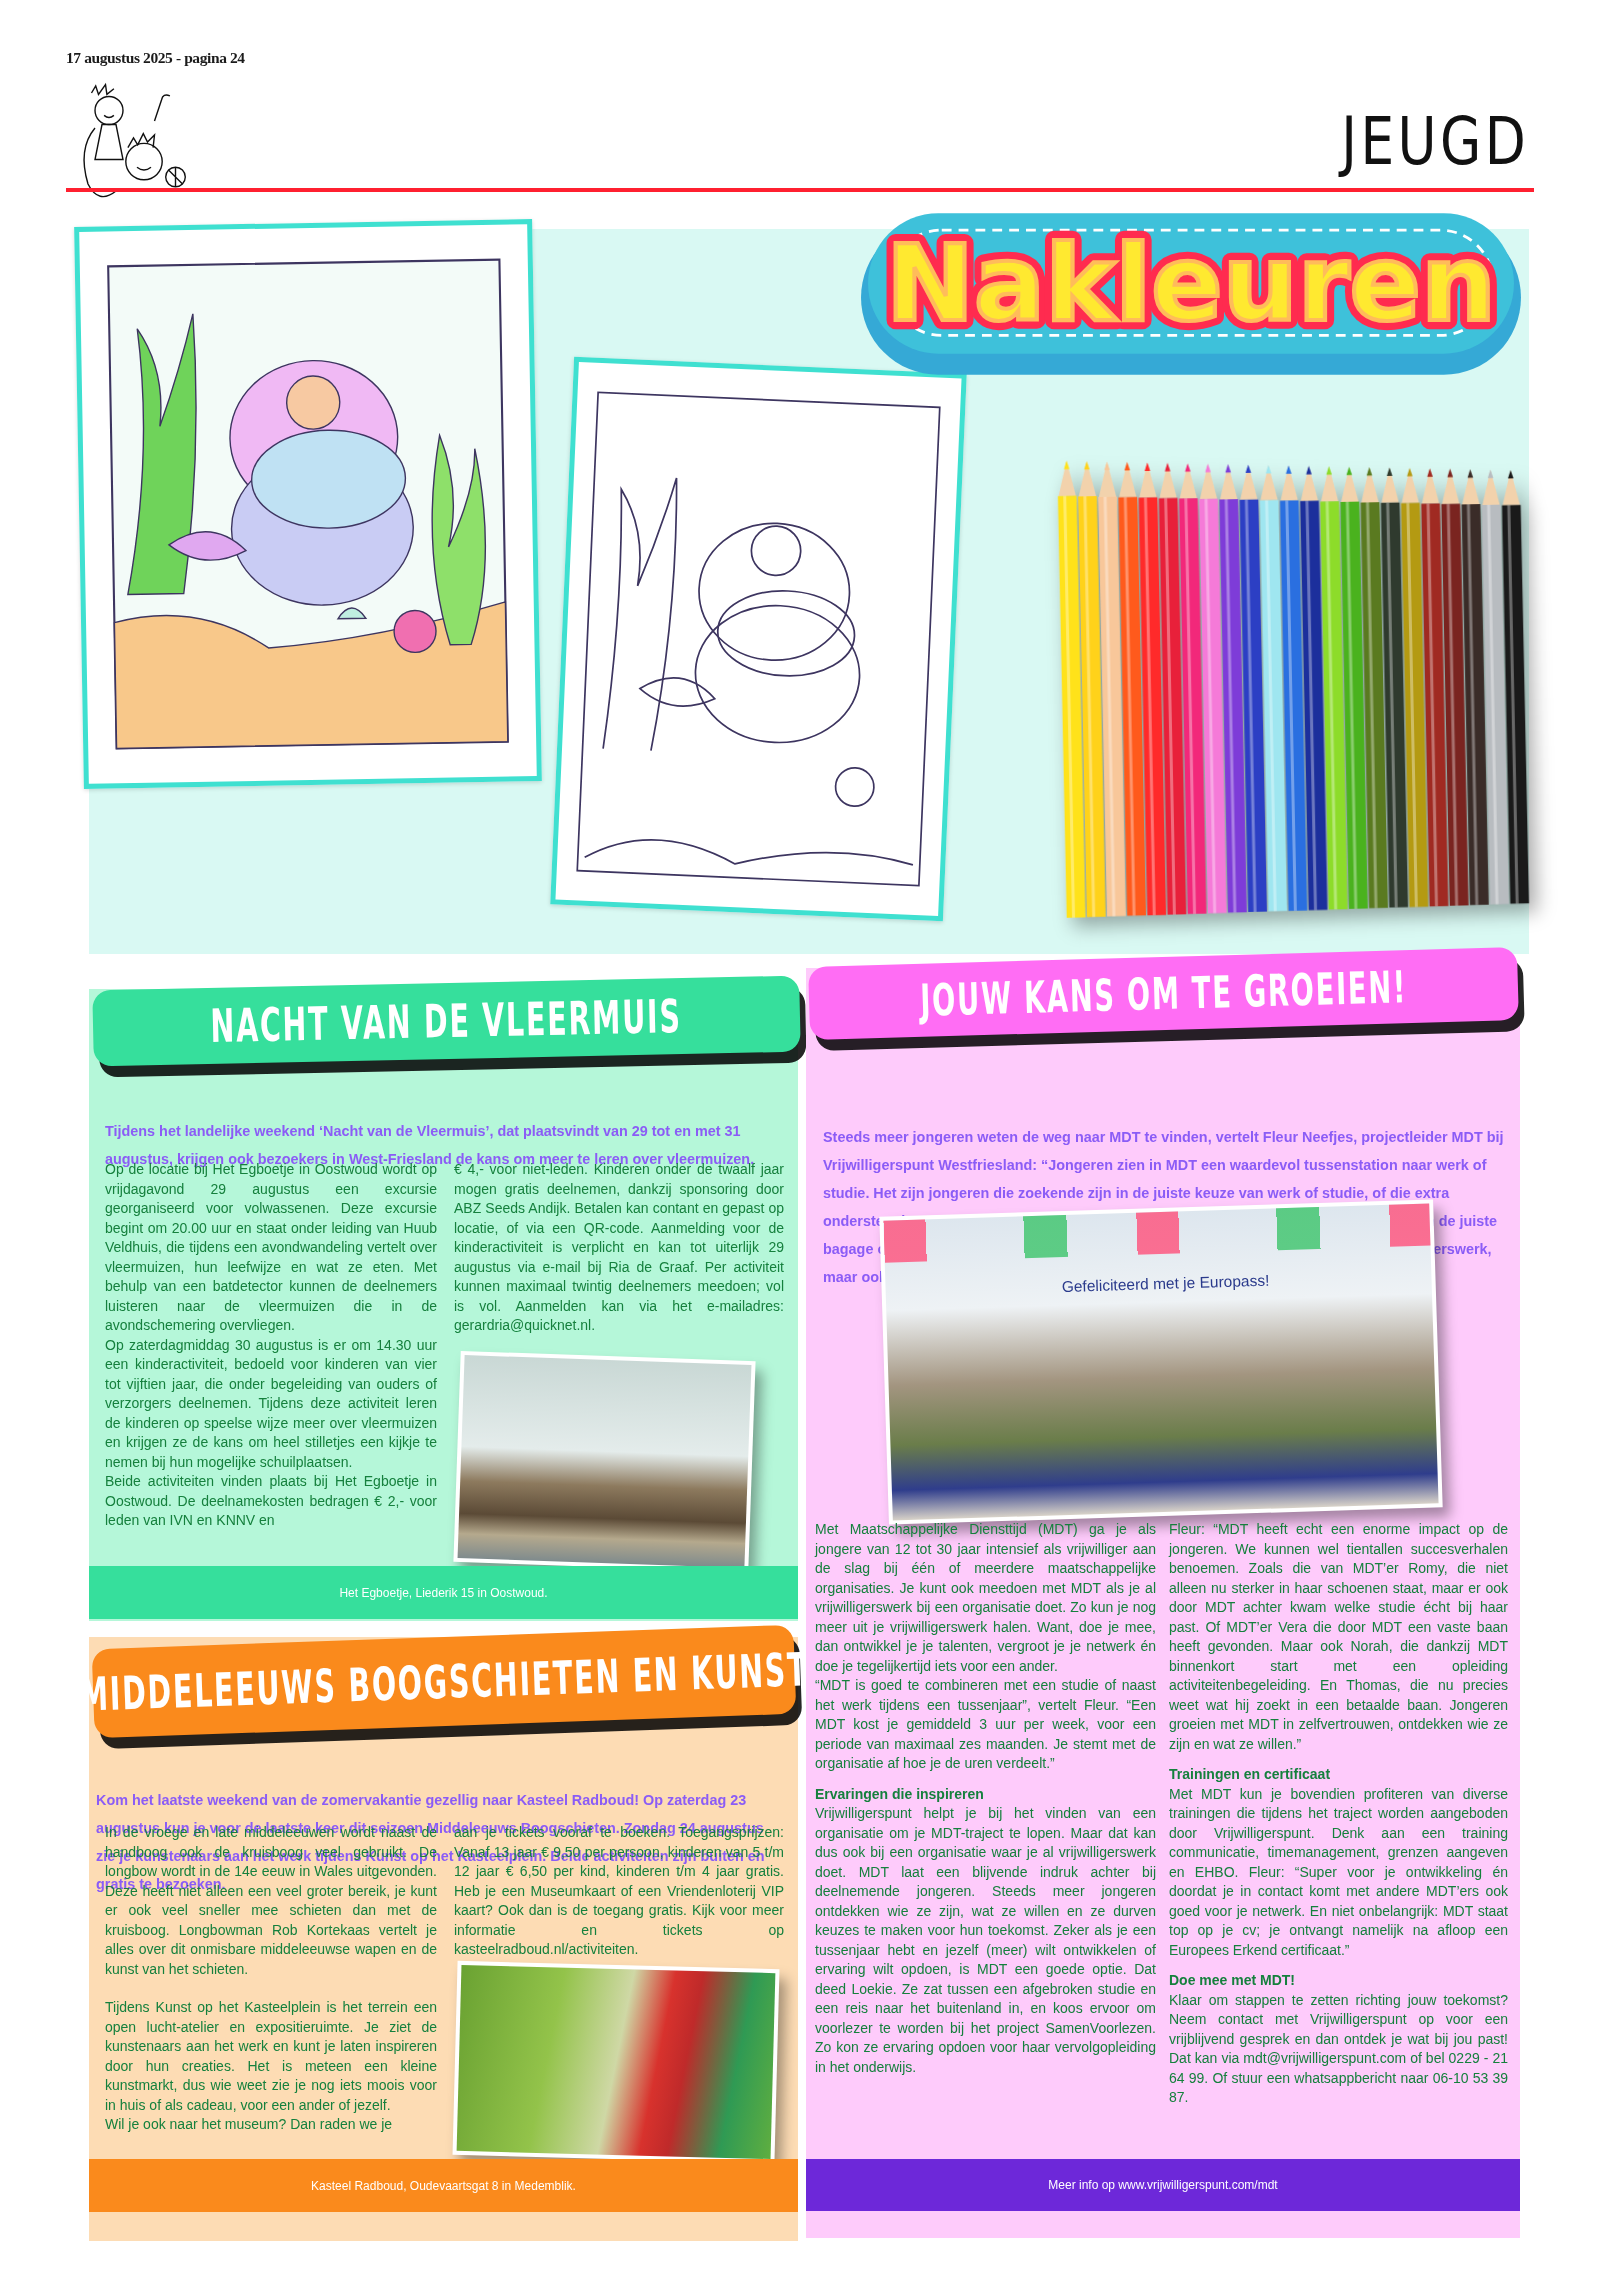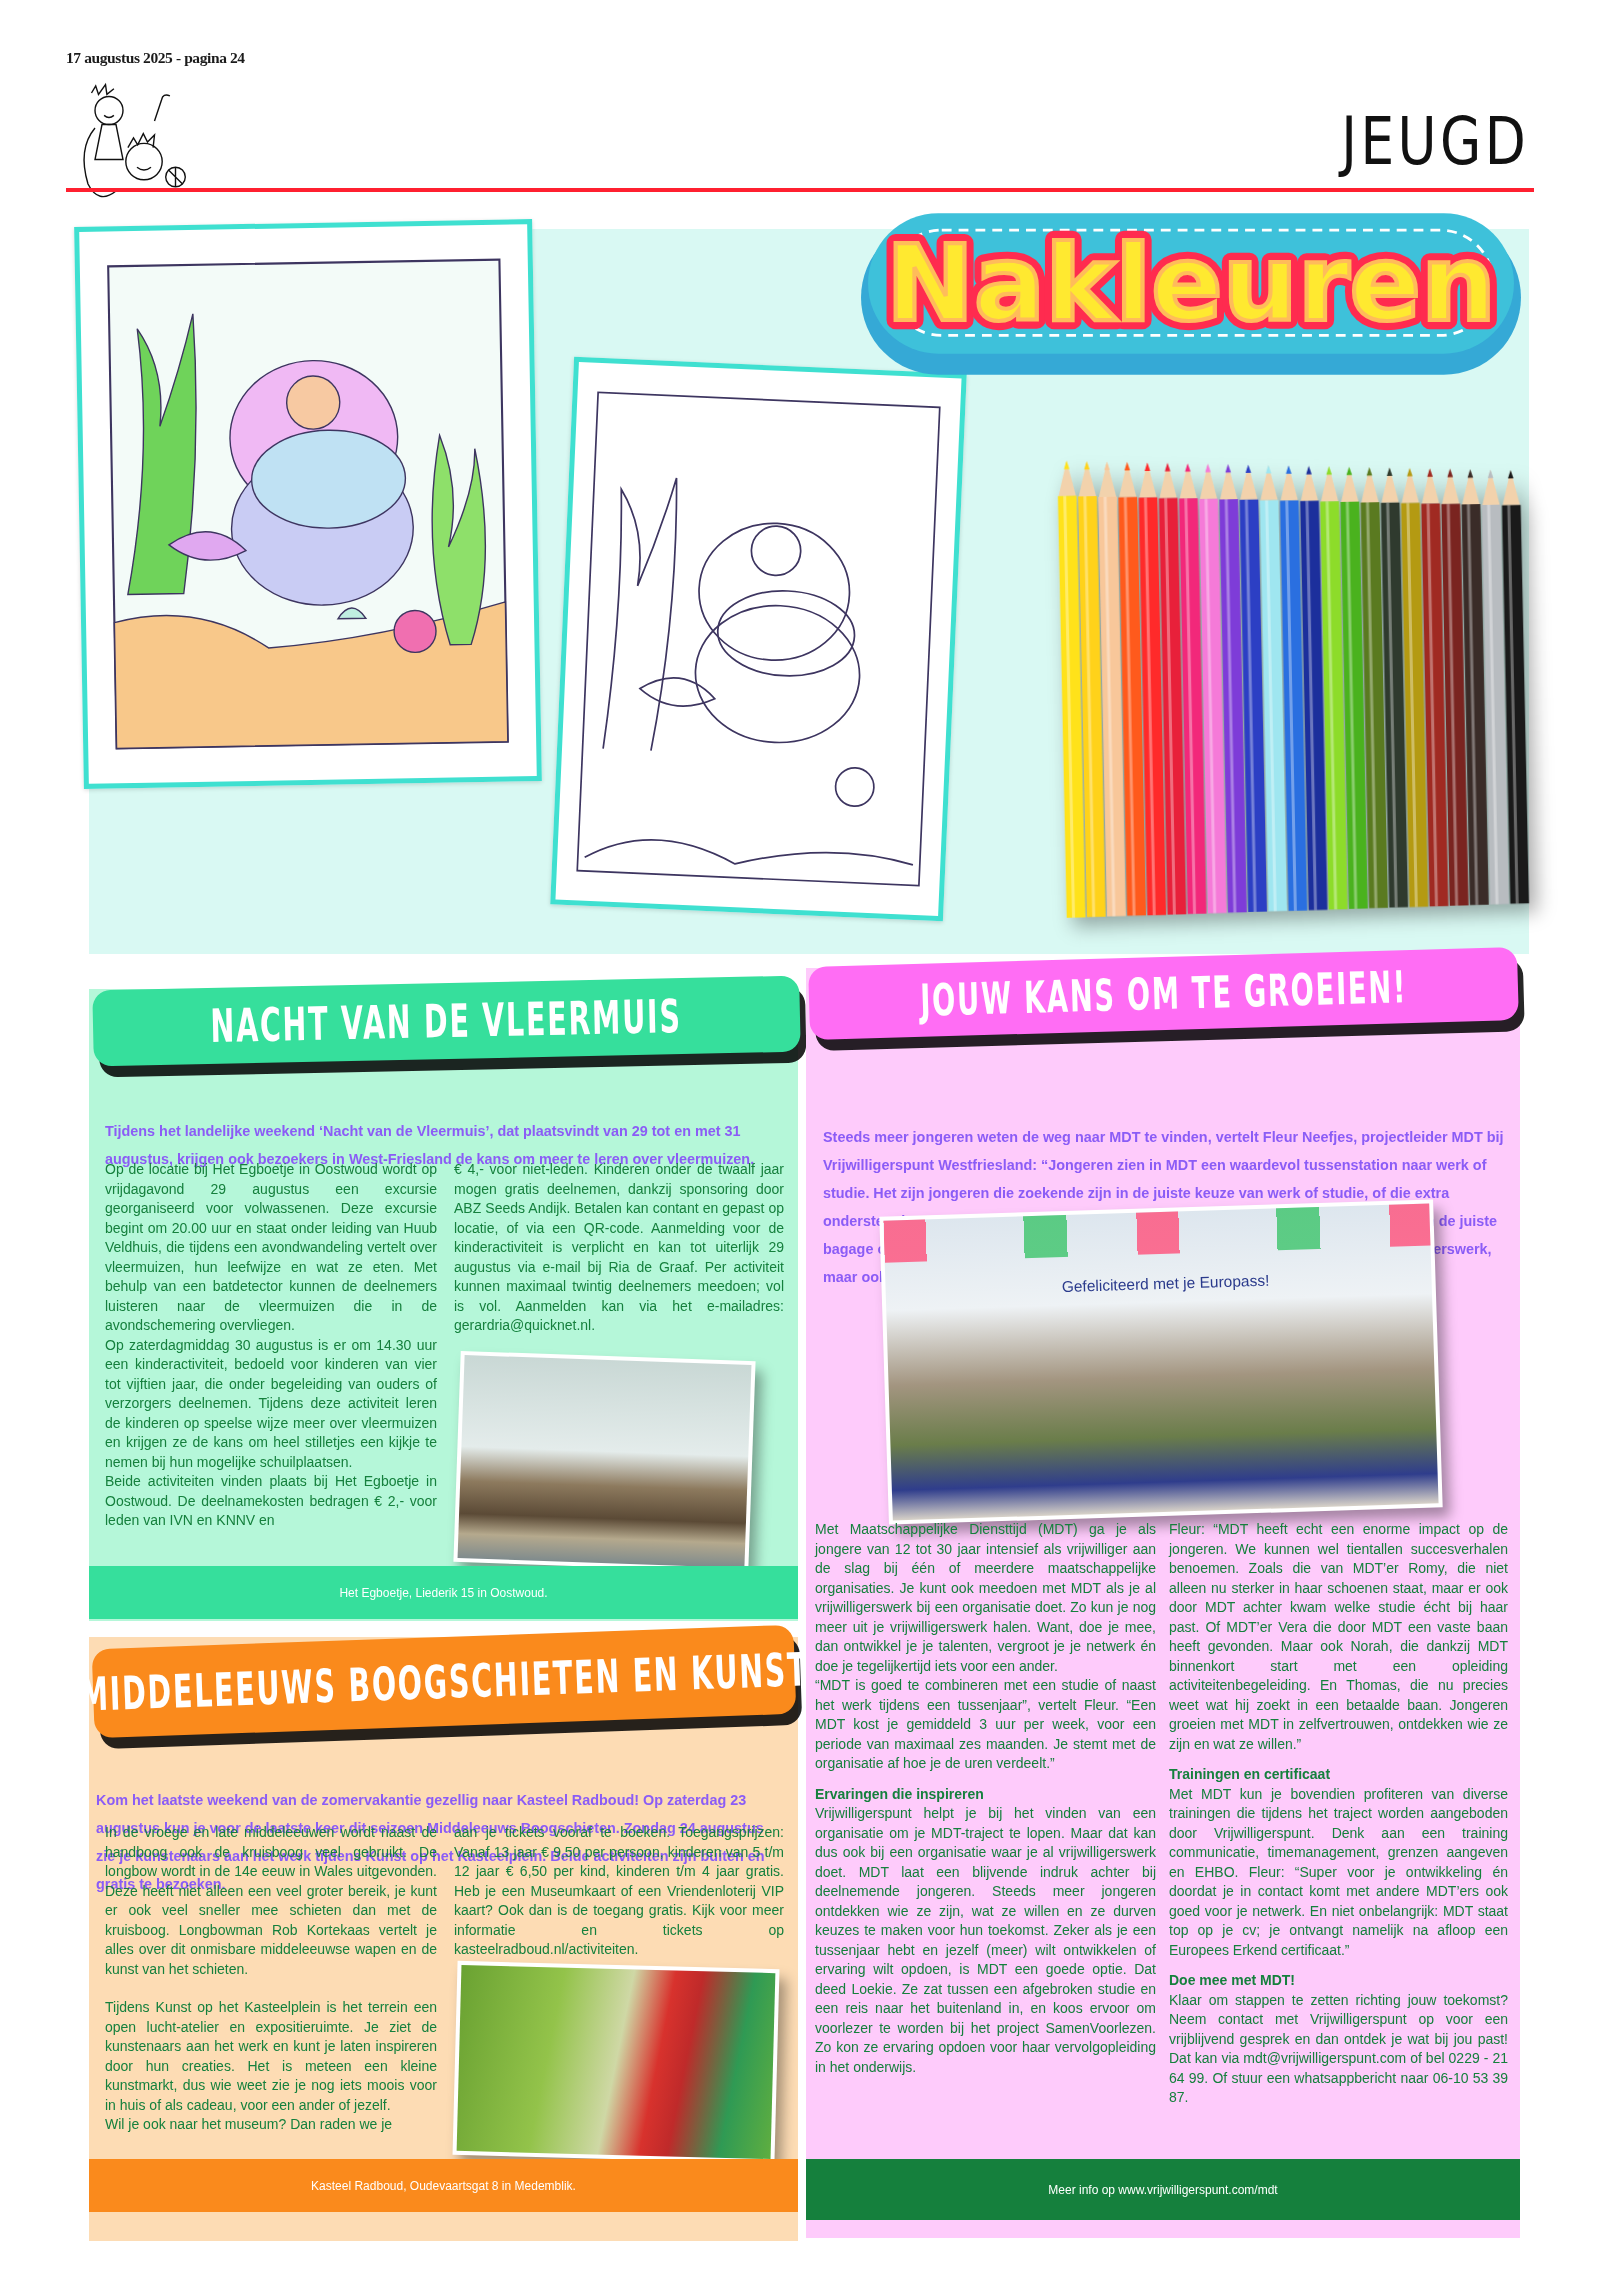--- a/index.html
+++ b/index.html
@@ -36,21 +36,21 @@
 
   .lead { position: absolute; font-weight: bold; font-size: 14.4px; line-height: 28px; color: #8b5cf6; margin-top: 41px; }
   .body-col { position: absolute; font-size: 14px; line-height: 19.5px; color: #15803d; text-align: justify; hyphens: manual; }
   .body-col p + p { margin-top: 0; }
   .body-col .gap { height: 19px; }
   .body-col h4 { font-size: 14px; font-weight: bold; line-height: 19.5px; margin-top: 11px; }
 
   .caption-bar { position: absolute; display: flex; align-items: center; justify-content: center; color: #fff; font-size: 12px; }
   .caption-bar.green { left: 89px; top: 1566px; width: 709px; height: 53px; background: #36df9c; }
   .caption-bar.orange { left: 89px; top: 2159px; width: 709px; height: 53px; background: #fa8a1c; }
-  .caption-bar.pink { left: 806px; top: 2159px; width: 714px; height: 61px; background: #15803d; }
+  .caption-bar.pink { left: 806px; top: 2159px; width: 714px; height: 52px; background: #6d28d9; }
 
   .photo { position: absolute; background: #fff; padding: 4.2px; box-shadow: 7px 9.8px 12.6px rgba(0,0,0,.35); overflow: hidden; }
   .photo .ph { width: 100%; height: 100%; }
   .photo.bats { left: 457px; top: 1356px; width: 295px; height: 211px; transform: rotate(2deg); }
   .photo.bats .ph { background: linear-gradient(180deg, #c9d8d5 0%, #e4eceb 45%, #8d7a5e 62%, #5b4a36 78%, #b5a98d 88%, #7f8b8d 100%); }
   .photo.archery { left: 455px; top: 1965px; width: 322px; height: 194px; transform: rotate(1.5deg); }
   .photo.archery .ph { background: linear-gradient(100deg, #6aa232 0%, #93c34a 30%, #cfd8a5 50%, #d8322d 62%, #bf2a2a 70%, #2f9a54 85%, #5fae40 100%); }
   .photo.group { left: 884px; top: 1208px; width: 554px; height: 308px; transform: rotate(-1.8deg); }
   .photo.group .ph { background: linear-gradient(180deg, #dde6ee 0%, #eef2f5 30%, #a39580 55%, #6a7d4a 75%, #2f3d8c 90%, #d8d2c8 100%); position: relative; }
   .photo.group .ph::before { content: ""; position: absolute; left: 0; right: 0; top: 0; height: 42px; background: repeating-linear-gradient(90deg, #ff4f7a 0 42px, transparent 42px 140px, #3bc46a 140px 183px, transparent 183px 253px); opacity: .8; }

